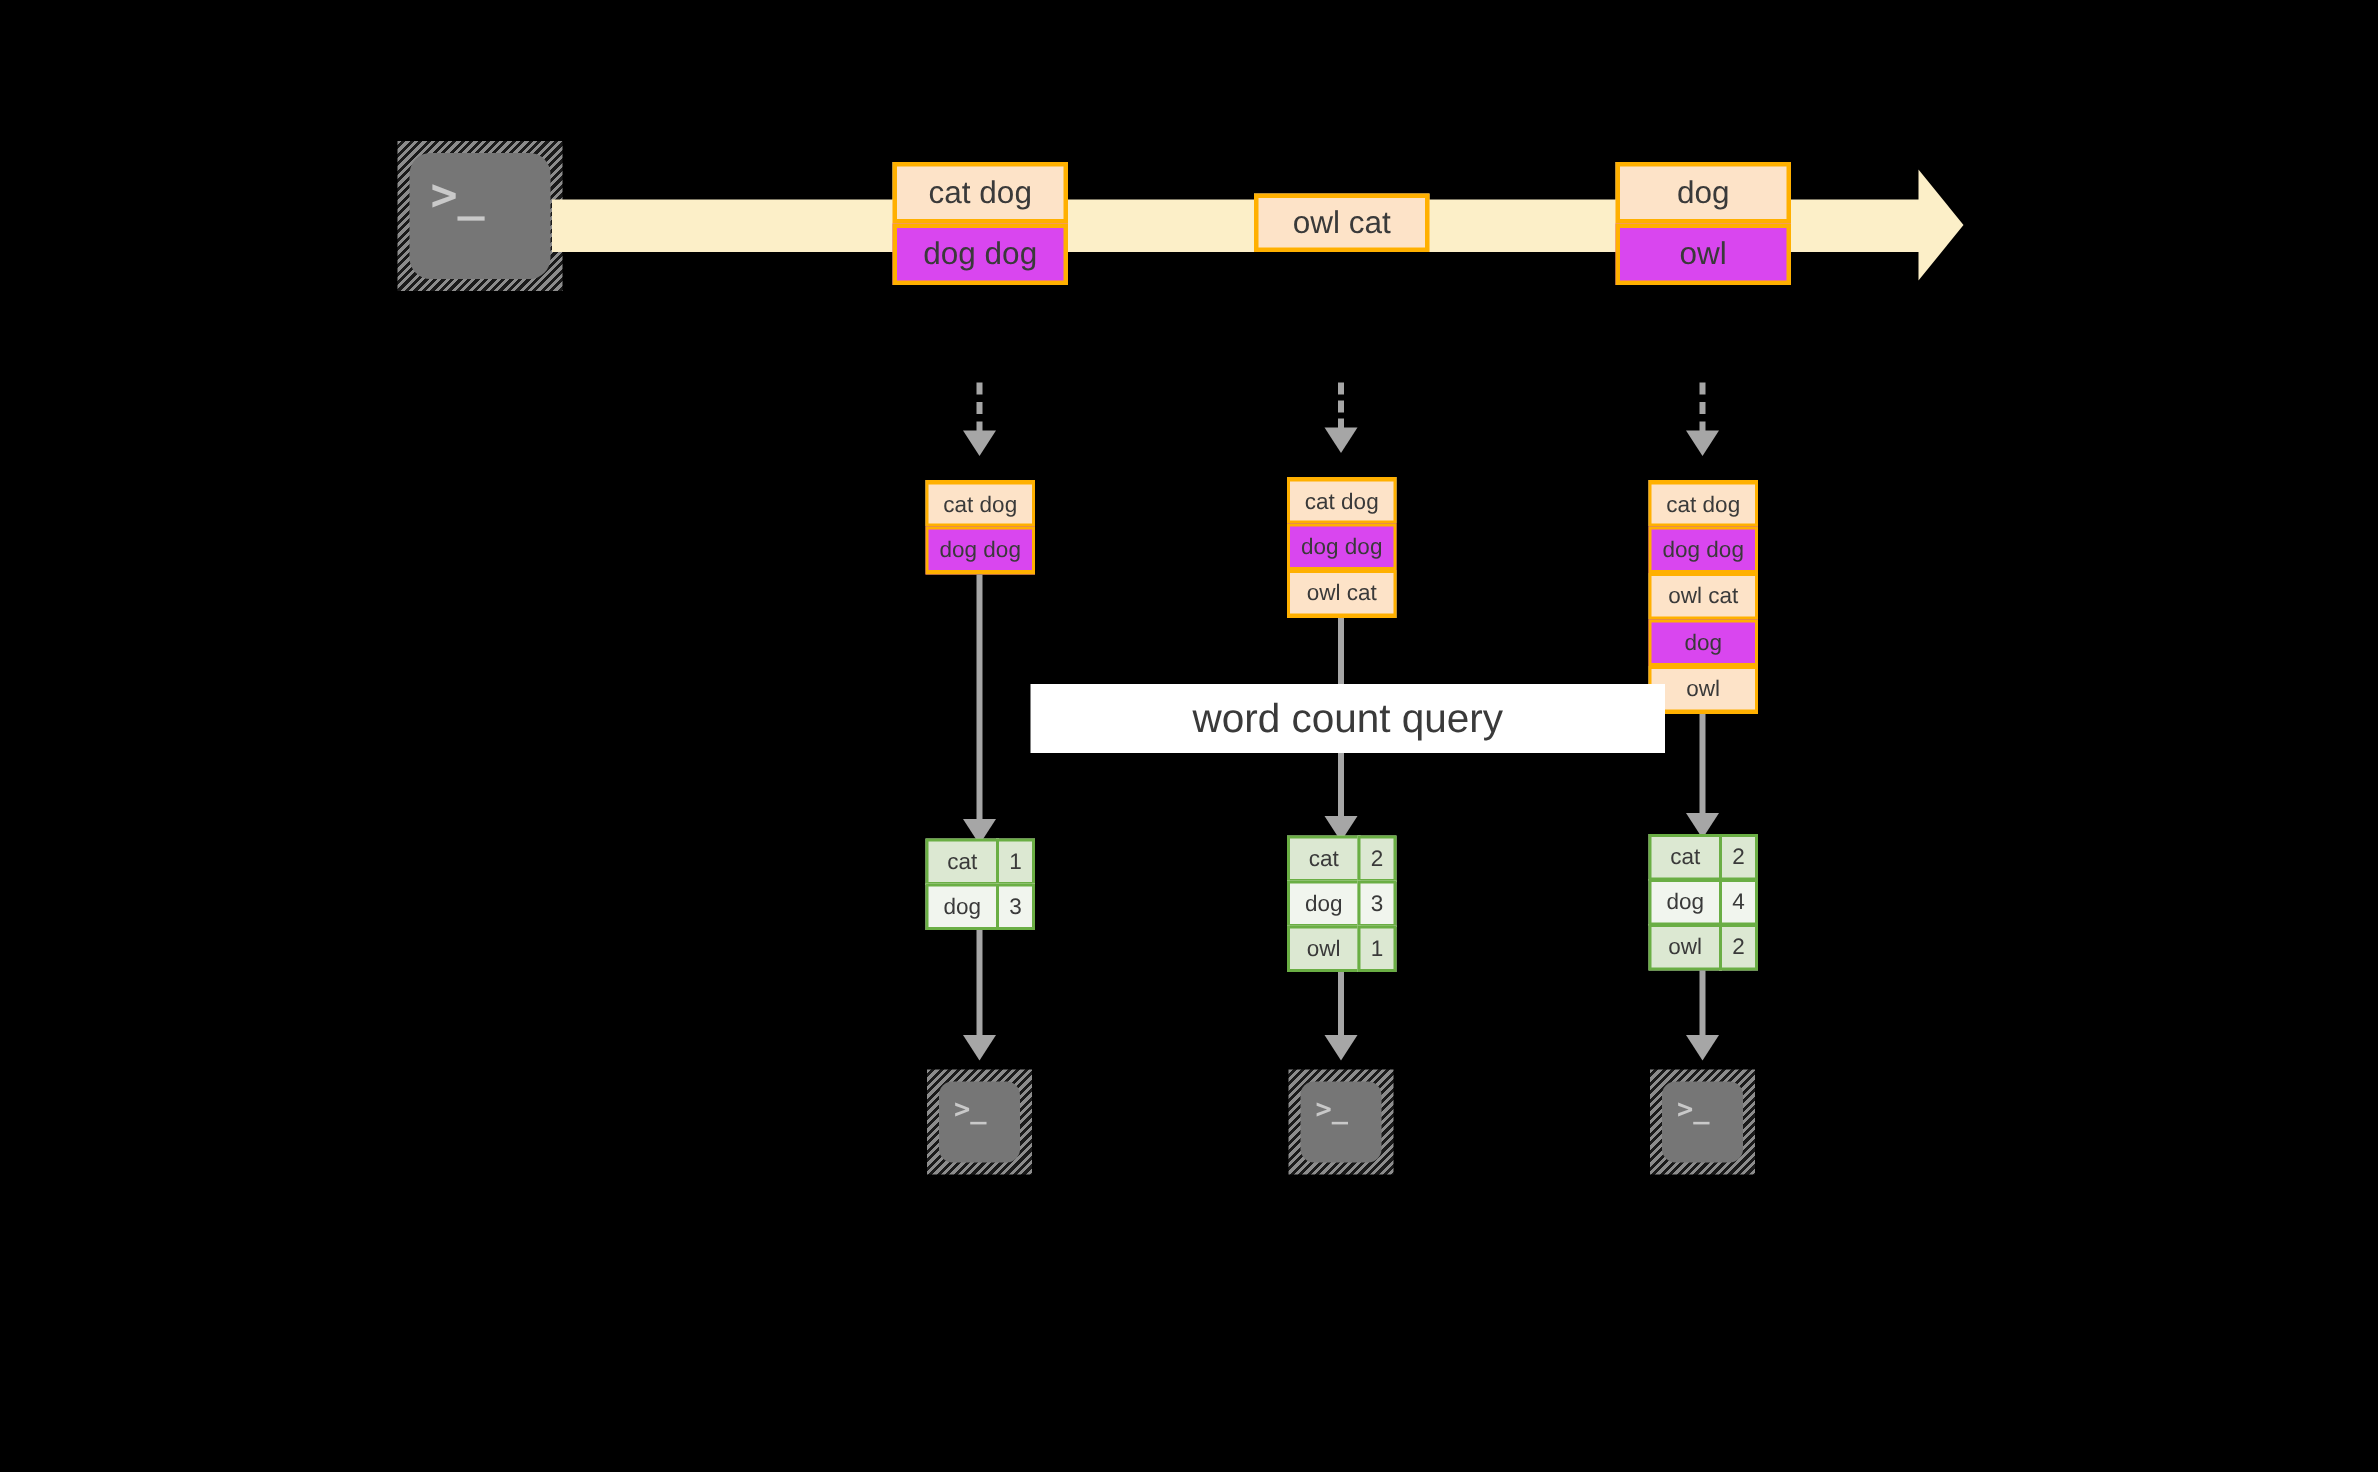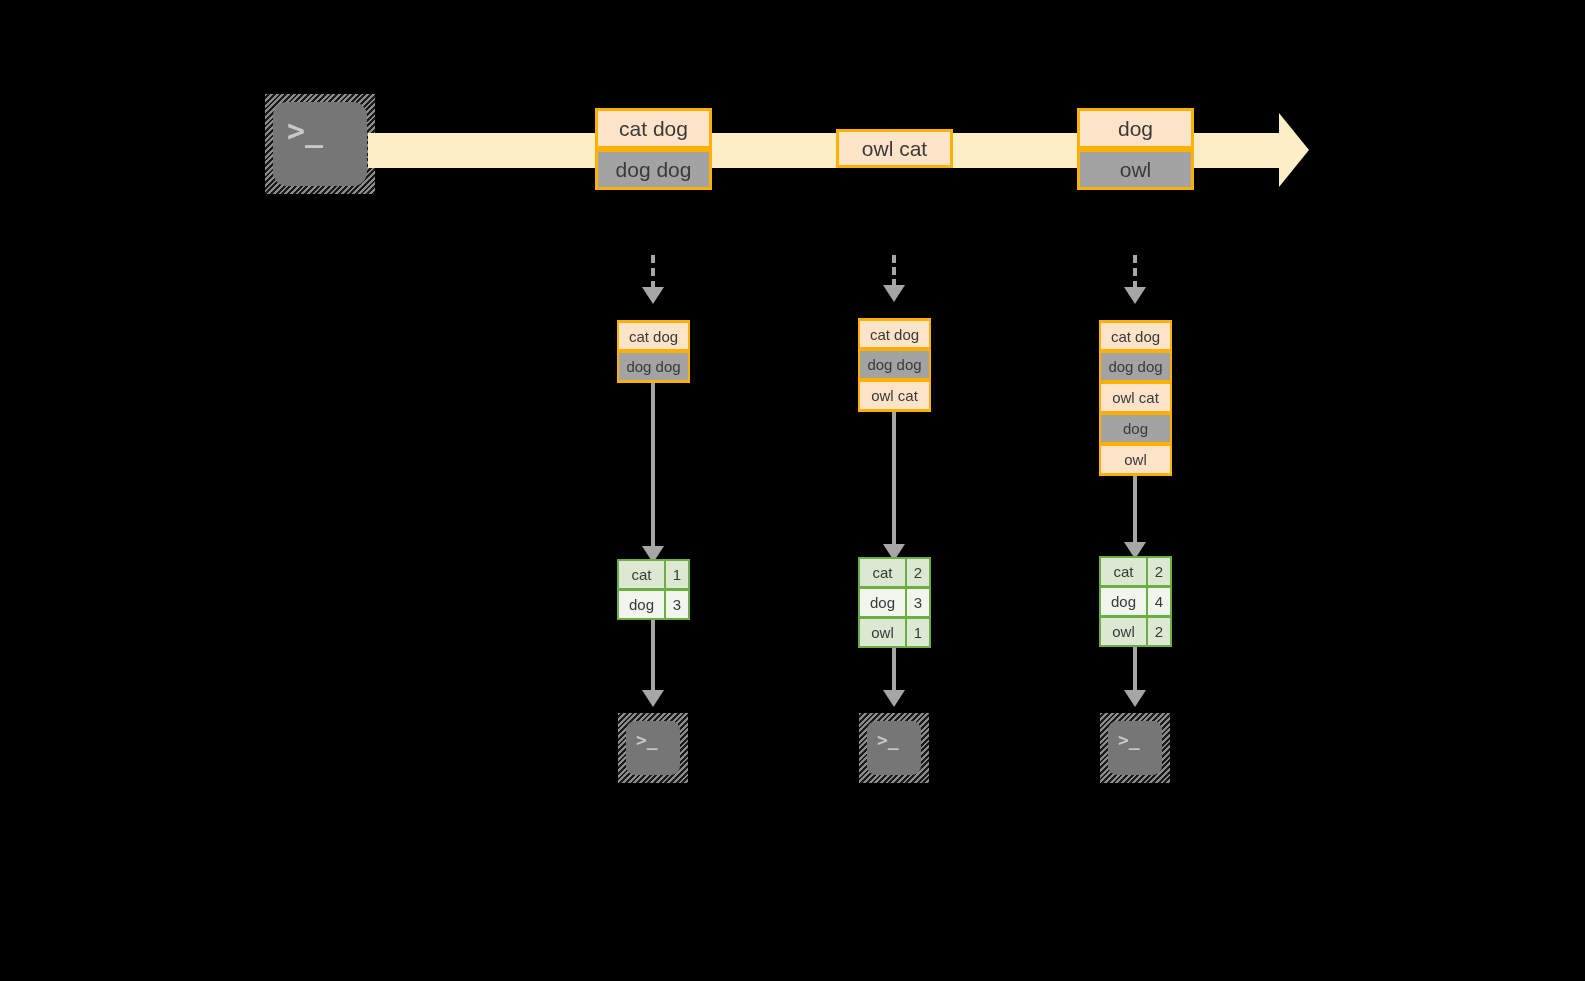--- a/index.html
+++ b/index.html
@@ -75,21 +75,21 @@
     position: absolute;
     box-sizing: border-box;
     border: 3px solid #ffb000;
     background: #fde3c8;
     color: #3a3a3a;
     display: flex;
     align-items: center;
     justify-content: center;
     white-space: nowrap;
   }
-  .ebox.alt { background: #a3a3a3; }
+  .ebox.alt { background: #d946ef; }
 
   
   .ebox.top { font-size: 21px; }
 
   
   .ebox.stack { font-size: 15px; border-width: 2px; }
   .ebox.stack.first { border-top-width: 3px; }
   .ebox.stack.last  { border-bottom-width: 3px; }
 
   
@@ -235,14 +235,15 @@
 
   <div class="vline" style="left:1133px; top:647px; height:45px;"></div>
   <div class="vhead" style="left:1124px; top:690px;"></div>
 
   <div class="terminal small" style="left:1100px;">
     <div class="inner">
       <span class="prompt">&gt;_</span>
     </div>
   </div>
 
+  <div class="query-label">word count query</div>
 
 </div>
 
 </body></html>

